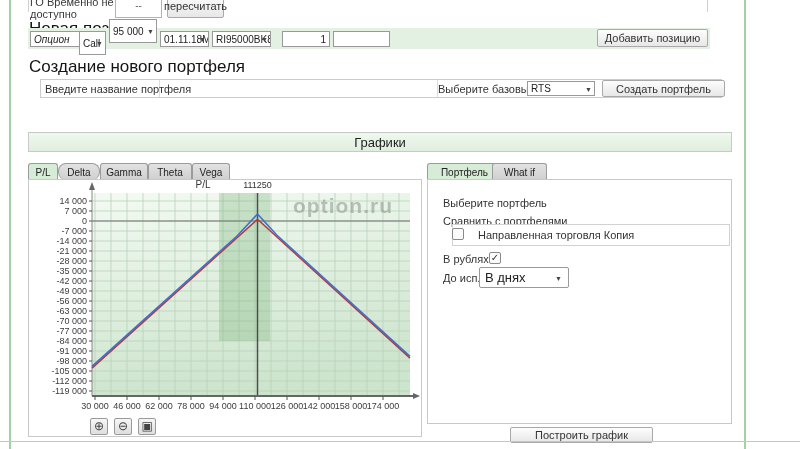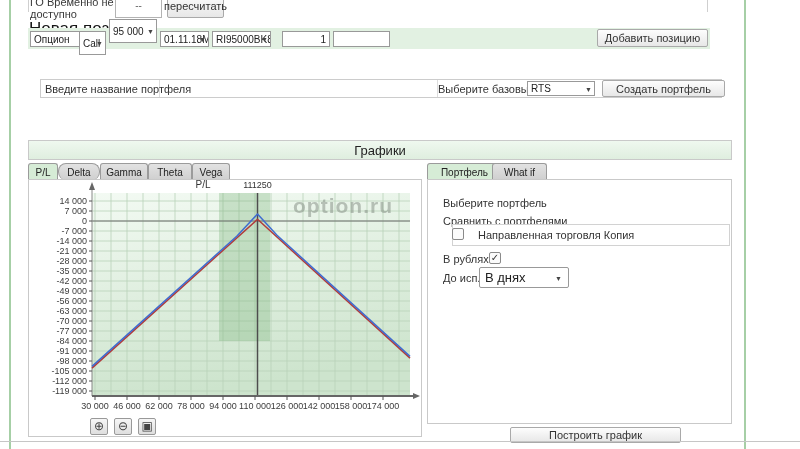--- a/index.html
+++ b/index.html
@@ -52,21 +52,21 @@
   <div class="inputbox" style="left:115px;top:-7px;width:47px;height:25px;justify-content:center;color:#666;border-color:#b3b3b3;">
     <span>--</span>
   </div>
   <div class="btn" style="left:167px;top:-7px;width:57px;height:25px;">
     <span>пересчитать</span>
   </div>
 
   <div class="abs title" style="left:29px;top:19px;">Новая позиция</div>
   <div class="greenrow" style="left:28px;top:28px;width:682px;height:21px;"></div>
 
-  <div class="sel" style="left:30px;top:31px;width:66px;height:16px;">
+  <div class="sel" style="left:30px;top:31px;width:66px;height:16px;font-style:italic;">
     <span>Опцион</span>
     <span class="arrow">▼</span>
   </div>
   <div class="sel" style="left:79px;top:31px;width:27px;height:24px;">
     <span>Call</span>
     <span class="arrow">▼</span>
   </div>
   <div class="sel" style="left:109px;top:19px;width:48px;height:24px;">
     <span>95 000</span>
     <span class="arrow">▼</span>
@@ -82,38 +82,39 @@
   <div class="inputbox" style="left:282px;top:31px;width:48px;height:16px;justify-content:flex-end;padding-right:3px;">
     <span>1</span>
   </div>
   <div class="inputbox" style="left:333px;top:31px;width:57px;height:16px;">
     <span></span>
   </div>
   <div class="btn" style="left:597px;top:29px;width:111px;height:18px;">
     <span>Добавить позицию</span>
   </div>
 
+  <div class="abs title" style="left:29px;top:57px;">Создание нового портфеля</div>
   <div class="rowtable" style="left:28px;top:79px;width:682px;height:19px;">
     <div class="celldiv" style="left:118px;"></div>
     <div class="celldiv" style="left:396px;"></div>
     <div class="lbl" style="left:4px;top:3px;">Введите название портфеля</div>
     <div class="abs" style="left:119px;top:0;width:277px;height:17px;">
       <span></span>
     </div>
     <div class="lbl" style="left:397px;top:3px;width:98px;text-align:right;">Выберите базовый актив</div>
   </div>
   <div class="sel" style="left:527px;top:81px;width:68px;height:15px;align-items:center;">
     <span>RTS</span>
     <span class="arrow">▼</span>
   </div>
   <div class="btn" style="left:602px;top:80px;width:123px;height:17px;">
     <span>Создать портфель</span>
   </div>
 
-  <div class="banner" style="left:28px;top:132px;width:704px;height:20px;margin-top:8px;">
+  <div class="banner" style="left:28px;top:132px;width:704px;height:20px;">
     <span>Графики</span>
   </div>
 
   <div class="tab on" style="left:28px; top:163px;width:30px;">
       <span>P/L</span>
     </div>
   <div class="tab off" style="left:58px; top:163px;width:42px;border-radius:8px;">
       <span>Delta</span>
     </div>
   <div class="tab off" style="left:100px;top:163px;width:48px;">
@@ -275,18 +276,18 @@
   <div class="chk" style="left:489px;top:252px;">
     <span>✓</span>
   </div>
 
   <div class="lbl" style="left:443px;top:272px;">До исп.:</div>
   <div class="sel" style="left:479px;top:267px;width:90px;height:21px;font-size:13px;padding-left:5px;border-radius:2px;">
     <span>В днях</span>
     <span class="arrow" style="right:6px;">▼</span>
   </div>
 
-  <div class="btn" style="left:510px;top:427px;width:171px;height:16px;">
+  <div class="btn" style="left:510px;top:427px;width:143px;height:16px;">
     <span>Построить график</span>
   </div>
 
   <div class="abs" style="left:0;top:441px;width:800px;height:1px;background:#c6c6c6;"></div>
 </div>
 
 </body></html>

